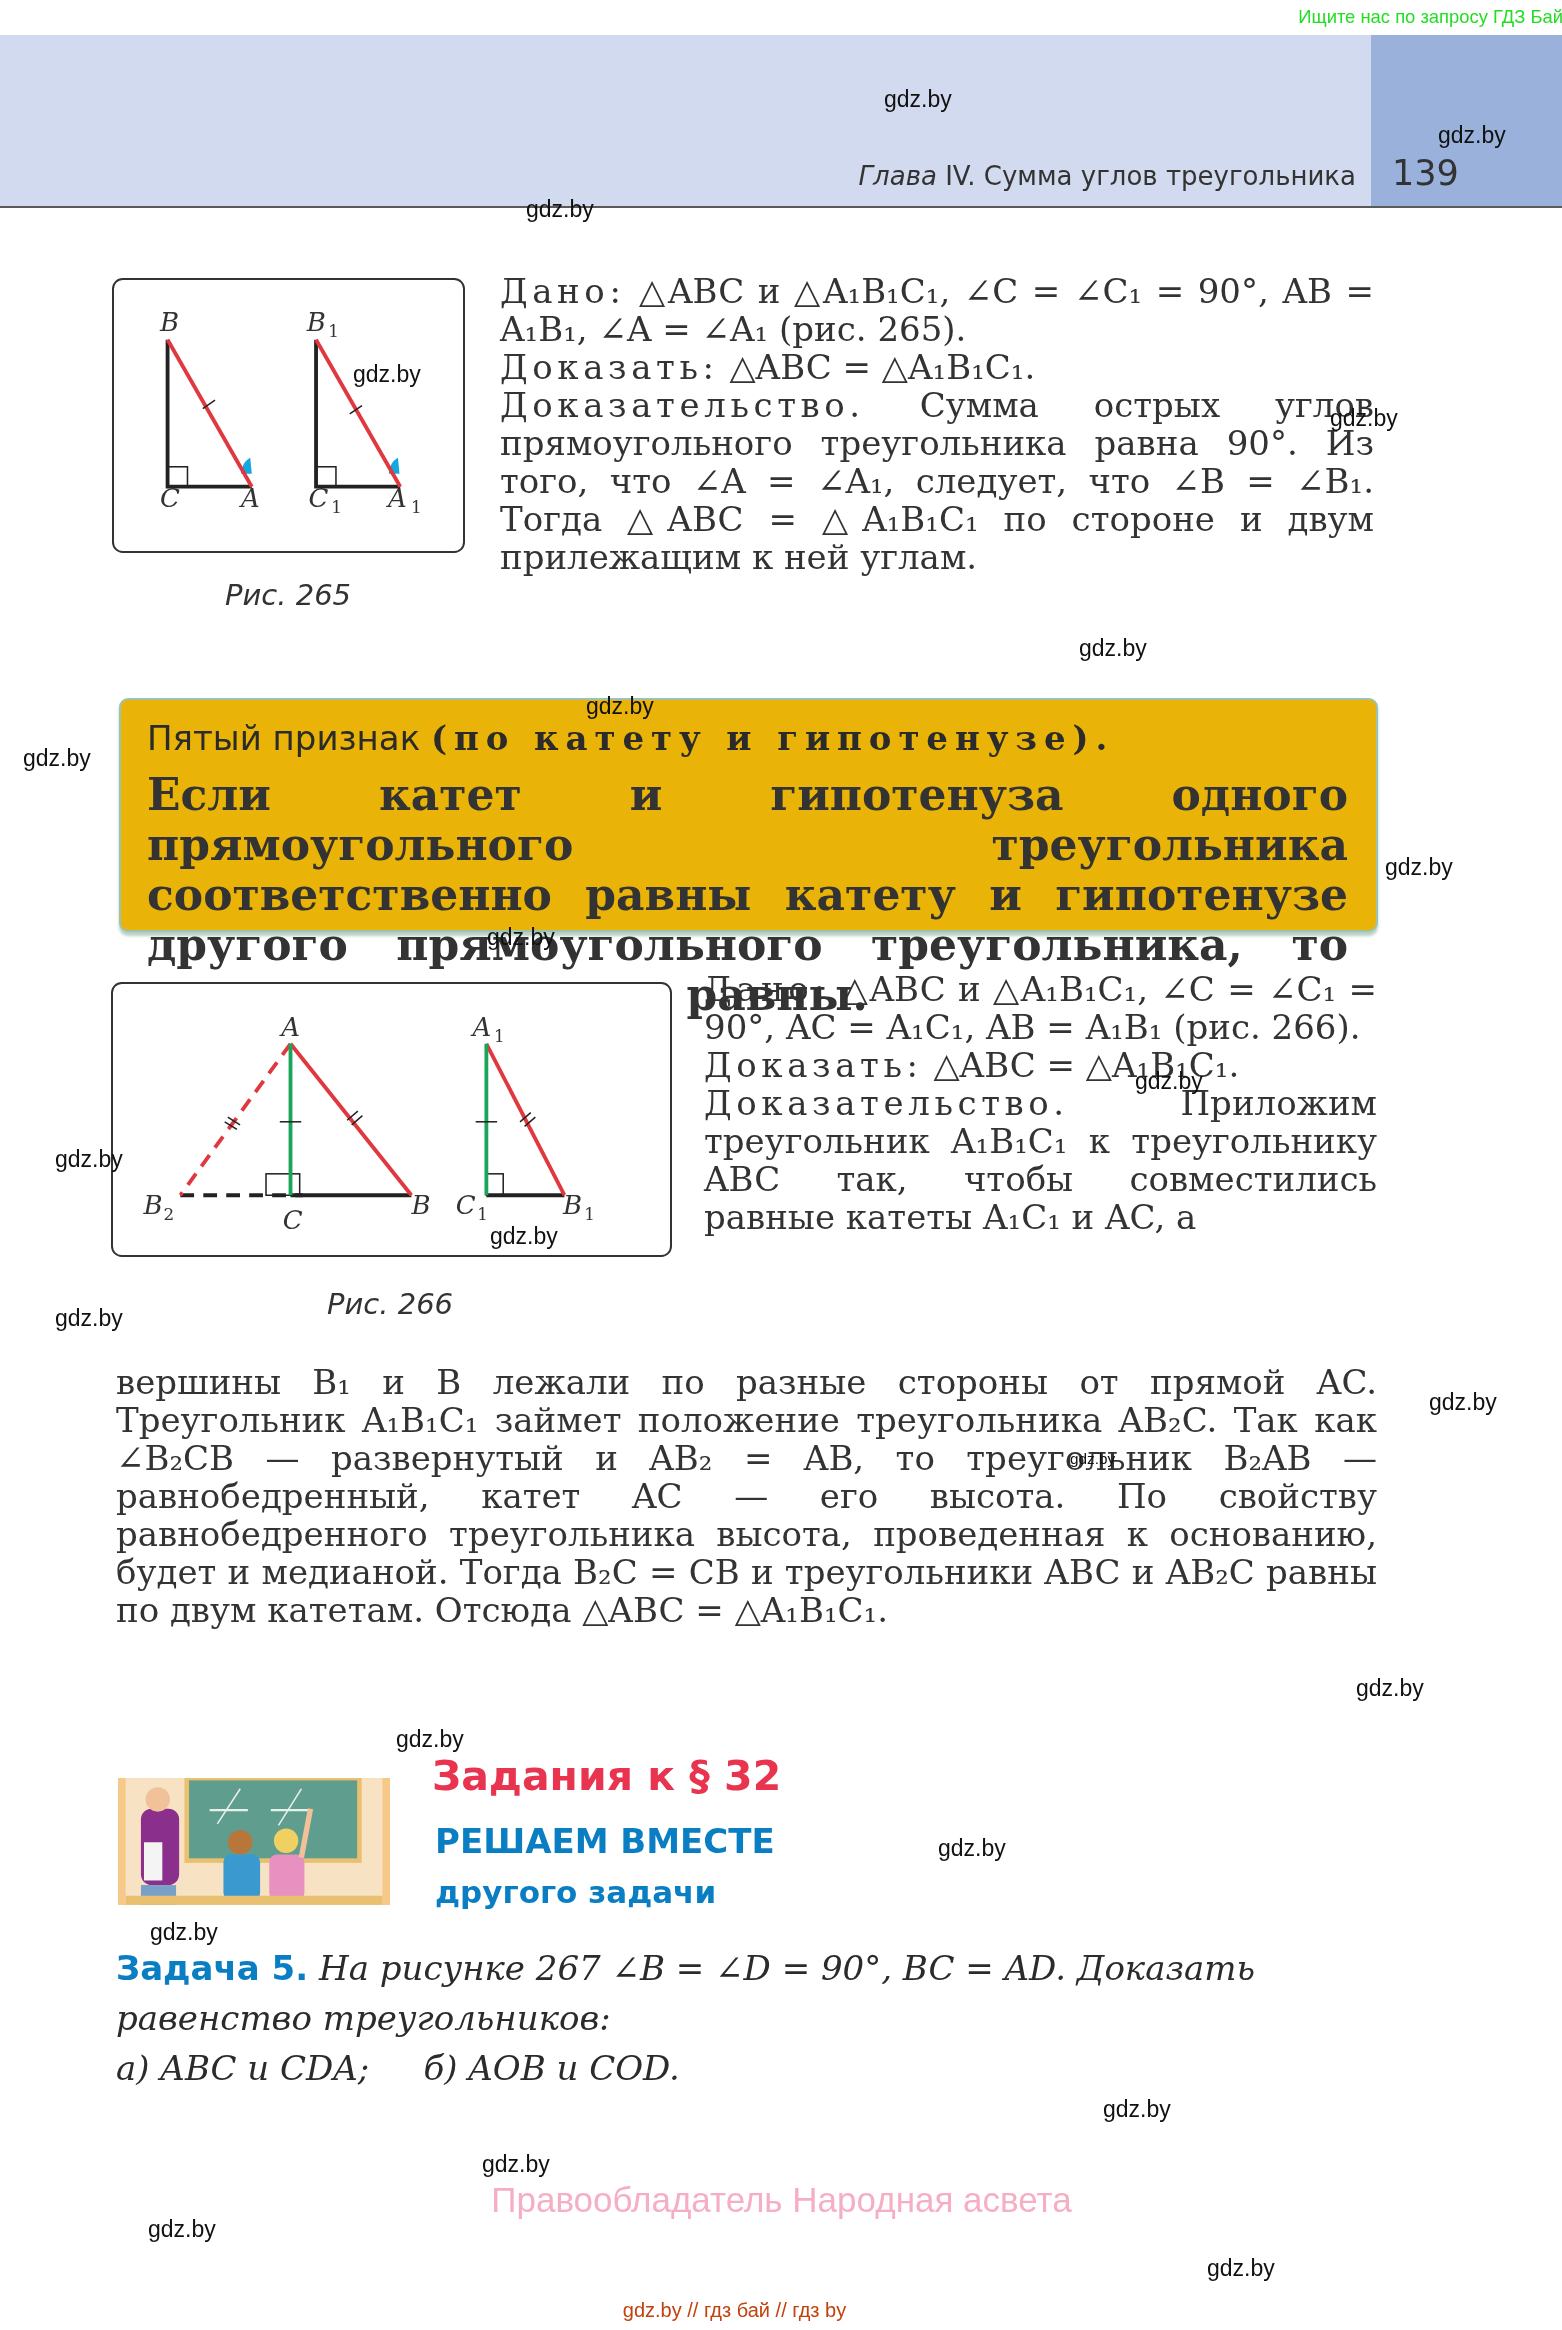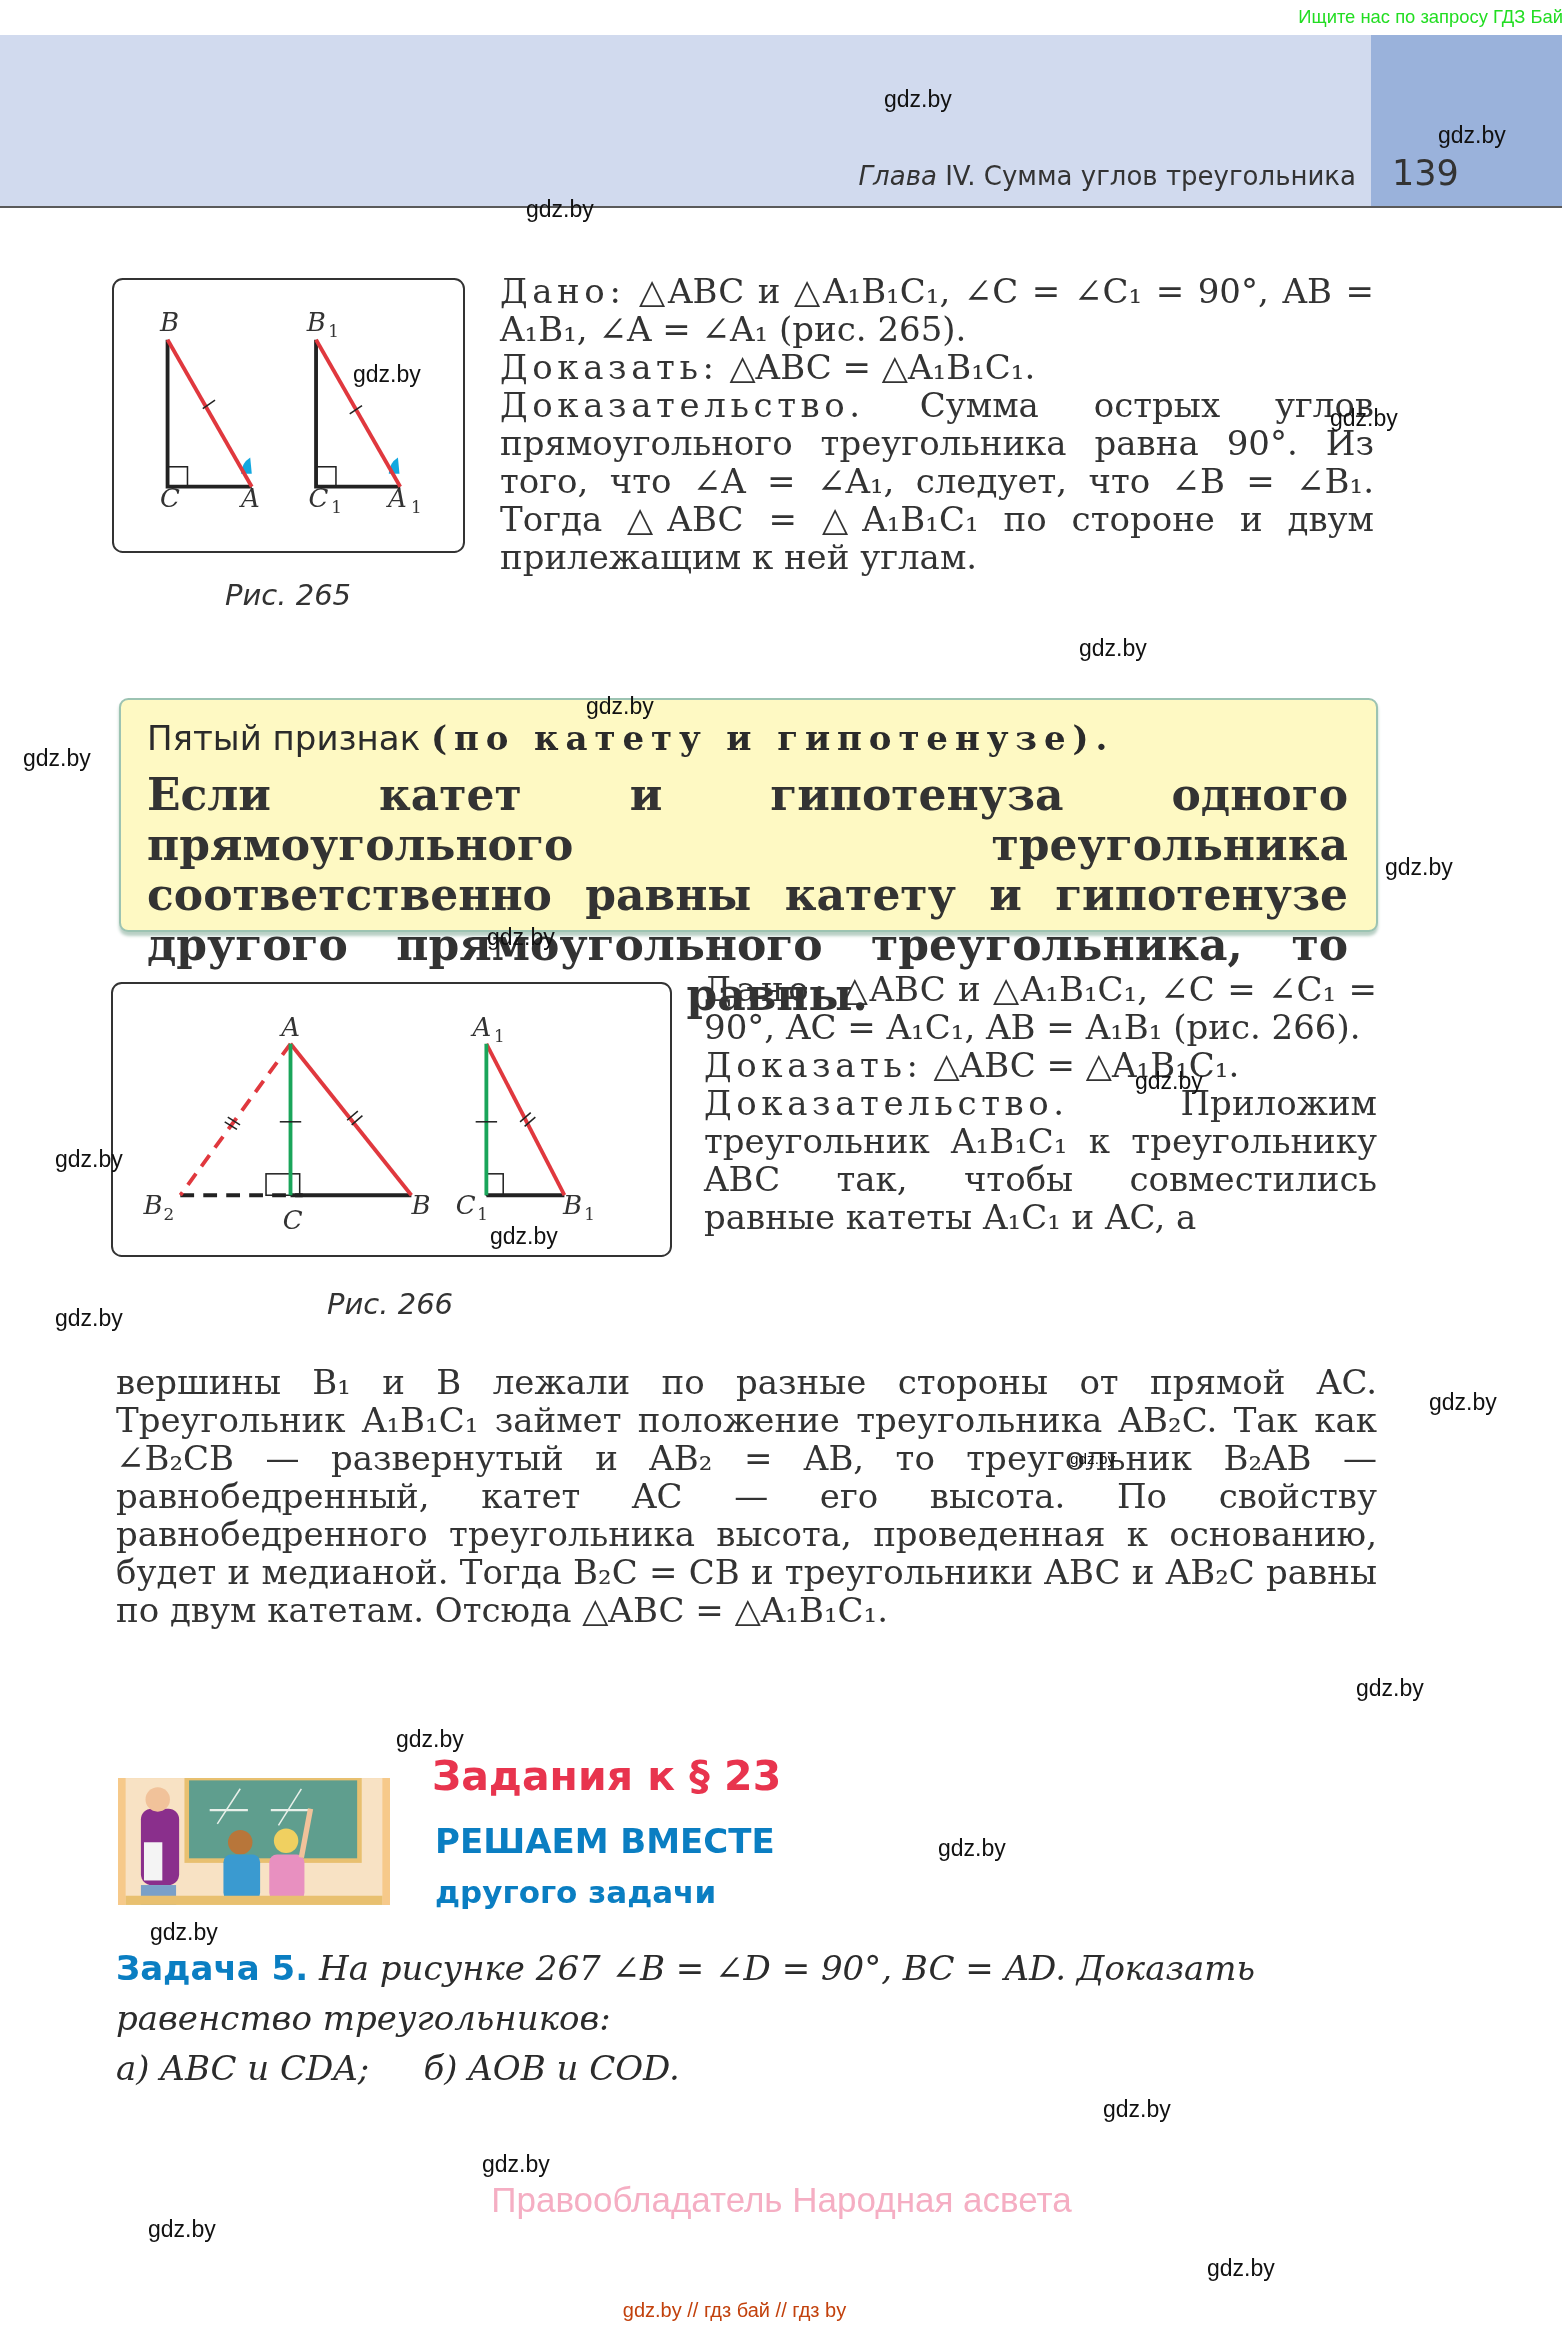--- a/index.html
+++ b/index.html
@@ -10,21 +10,21 @@
   .header .pagebox{position:absolute;right:0;top:0;width:192px;height:171px;background:#9ab2db;}
   .header .rule{position:absolute;left:0;right:0;bottom:-2.3px;height:2.3px;background:#5a5a5a;}
   .chapter{right:207px;top:161px;font-family:"DejaVu Sans",sans-serif;font-size:26px;color:#333;}
   .chapter i{font-style:italic;margin-top:32px;}
   .pagenum{left:1392px;top:153px;font-family:"DejaVu Sans",sans-serif;font-size:35px;color:#333;}
   .wm{font-family:"Liberation Sans",sans-serif;font-size:23px;color:#111;}
   .fig{border:2.3px solid #333;border-radius:10.7px;background:#fff;}
   .caption{font-family:"DejaVu Sans",sans-serif;font-style:italic;font-size:29px;color:#333;}
   .txt{font-size:34px;line-height:38px;color:#333;text-align:justify;}
   .txt .sp{letter-spacing:4.6px;}
-  .green{left:119px;top:698px;width:1255px;height:230px;background:#fef9c3;border:2.3px solid #9cc3b2;border-radius:9.2px;box-shadow:0 3.8px 3.1px #b8cfc4;}
+  .green{left:119px;top:698px;width:1255px;height:230px;background:#eab308;border:2.3px solid #9cc3b2;border-radius:9.2px;box-shadow:0 3.8px 3.1px #b8cfc4;}
   .green .t1{position:absolute;left:26px;top:18.4px;font-size:34px;}
   .green .t1 .sans{font-family:"DejaVu Sans",sans-serif;font-weight:normal;}
   .green .t1 .sp{letter-spacing:6.9px;font-weight:bold;}
   .green .body{position:absolute;left:26px;top:70px;width:1201px;font-size:44px;font-weight:bold;line-height:50px;text-align:justify;color:#333;}
   .sectitle{left:432px;top:1752px;font-family:"DejaVu Sans",sans-serif;font-weight:bold;font-size:41px;color:#e8344e;}
   .sub1{left:435px;top:1821px;font-family:"DejaVu Sans",sans-serif;font-weight:bold;font-size:34px;color:#0a7ec2;}
   .sub2{left:435px;top:1874px;font-family:"DejaVu Sans",sans-serif;font-weight:bold;font-size:31px;color:#0a7ec2;}
   .task{left:116px;top:1943px;width:1262px;font-size:34px;line-height:50px;font-style:italic;}
   .task .label{font-family:"DejaVu Sans",sans-serif;font-style:normal;font-weight:bold;color:#0a7ec2;}
   .copyright{left:0;top:2180px;width:1563px;text-align:center;font-family:"Liberation Sans",sans-serif;font-size:35px;color:#f5aec3;}
@@ -162,21 +162,21 @@
     <rect x="34" y="84" width="24" height="50" fill="#f4f4f4"></rect>
     <rect x="30" y="140" width="46" height="26" fill="#7aa0c8"></rect>
     <circle cx="160" cy="84" r="16" fill="#b8763a"></circle>
     <rect x="138" y="100" width="48" height="60" rx="10" fill="#3a9ad0"></rect>
     <circle cx="220" cy="82" r="16" fill="#f0d060"></circle>
     <rect x="198" y="100" width="46" height="60" rx="10" fill="#e890c0"></rect>
     <line x1="240" y1="104" x2="252" y2="40" stroke="#f1c29a" stroke-width="7"></line>
     <rect x="10" y="154" width="336" height="12" fill="#e8c070"></rect>
   </svg>
 </div>
-<div class="abs sectitle">Задания к § 23</div>
+<div class="abs sectitle">Задания к § 32</div>
 <div class="abs sub1">РЕШАЕМ ВМЕСТЕ</div>
 <div class="abs sub2">другого задачи</div>
 <div class="abs wm" style="left:938px;top:1835px">gdz.by</div>
 <div class="abs wm" style="left:150px;top:1919px">gdz.by</div>
 
 <div class="abs task">
   <span class="label">Задача 5.</span><span> На рисунке 267 ∠B = ∠D = 90°, BC = AD. Доказать равенство треугольников:</span><br>
   <span>а) ABC и CDA;</span>&nbsp;&nbsp;&nbsp;&nbsp;&nbsp;<span>б) AOB и COD.</span>
 </div>
 

